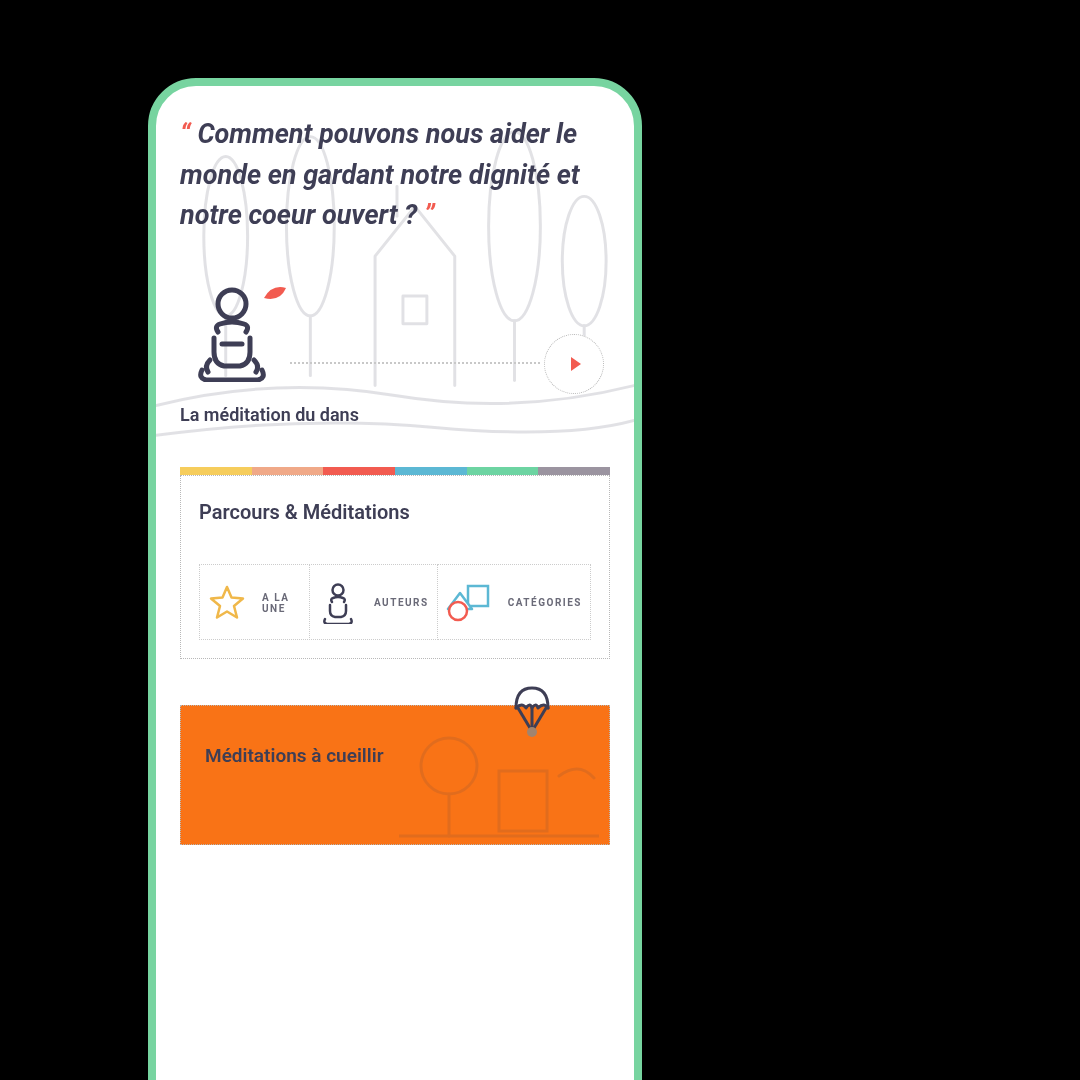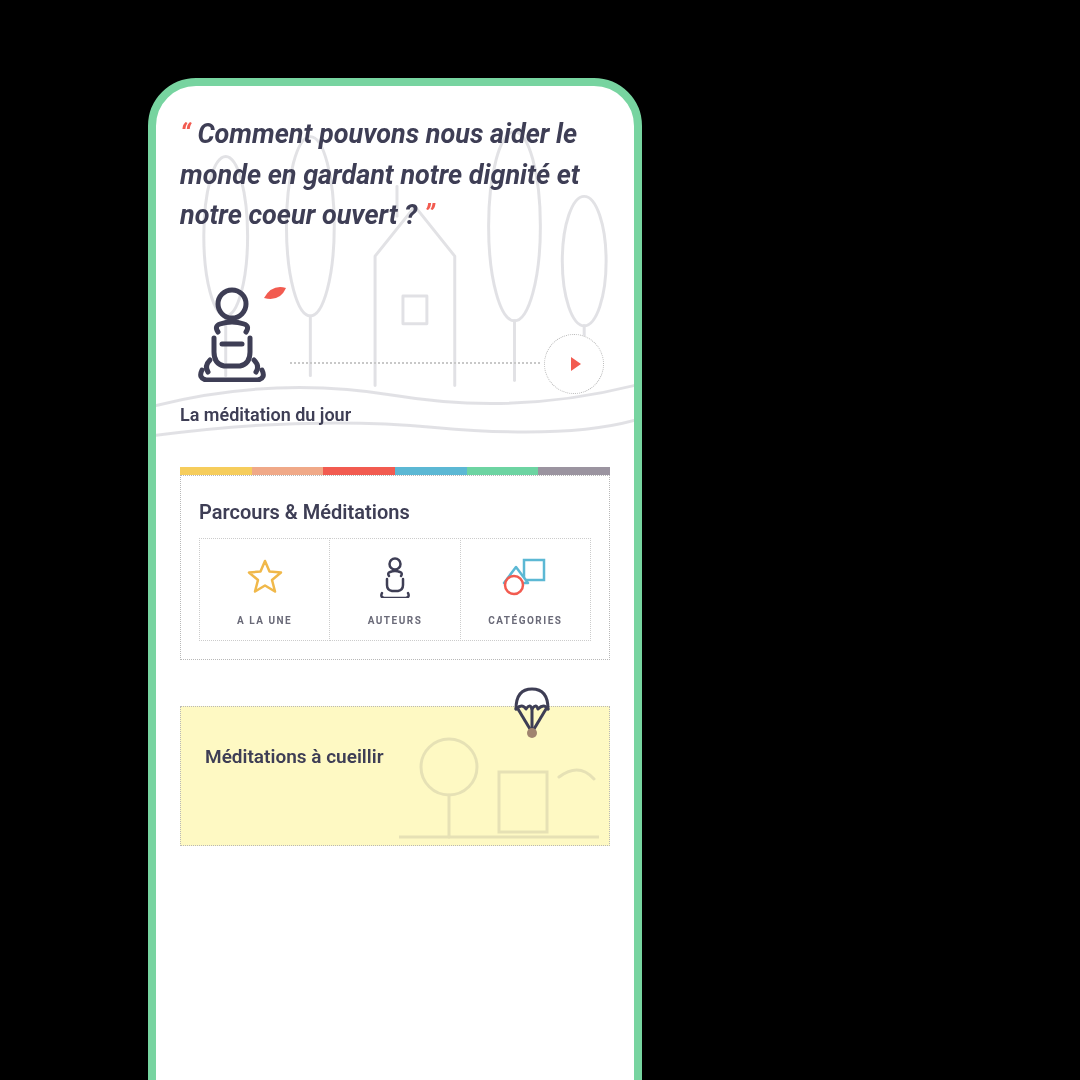--- a/index.html
+++ b/index.html
@@ -136,32 +136,32 @@
     }
     .parcours-box {
       border: 1px dotted #b8b8b8;
       padding: 24px 18px 18px 18px;
       background: #ffffff;
     }
     .parcours-title {
       font-size: 20px;
       font-weight: 600;
       color: #3e3e55;
-      margin-bottom: 14px;
+      margin-bottom: 40px;
     }
     .category-grid {
       display: flex;
       gap: 0;
     }
     .category-card {
       flex: 1;
       border: 1px dotted #cccccc;
       padding: 16px 8px 14px 8px;
       display: flex;
-      flex-direction: column;
+      flex-direction: row;
       align-items: center;
       gap: 16px;
       cursor: pointer;
       background: #ffffff;
     }
     .category-card:not(:last-child) {
       margin-right: -1px;
     }
     .category-icon {
       height: 44px;
@@ -179,21 +179,21 @@
     .locations-section {
       margin-top: 46px;
       position: relative;
       z-index: 1;
     }
     .locations-box {
       border: 1px dotted #b8b8b8;
       padding: 36px 24px 30px 24px;
       position: relative;
       min-height: 140px;
-      background: #fef9c3;
+      background: #f97316;
     }
     .locations-bg {
       position: absolute;
       right: 10px;
       top: 0;
       width: 200px;
       height: 140px;
       opacity: 0.12;
     }
     .locations-title {
@@ -264,21 +264,21 @@
           <svg width="26" height="18" viewBox="0 0 26 18">
             <path d="M2 14 Q10 0 24 4 Q18 18 2 14 Z" fill="#f25b50"></path>
           </svg>
         </span>
         <div class="dotted-line"></div>
         <div class="play-button">
           <div class="play-triangle"></div>
         </div>
       </div>
       <div class="meditation-meta">
-        <div class="meditation-title">La méditation du jour</div>
+        <div class="meditation-title">La méditation du dans</div>
       </div>
     </div>
 
     <div class="parcours-section">
       <div class="color-strip">
         <div style="background:#f6cd5c"></div>
         <div style="background:#f0a988"></div>
         <div style="background:#f25b50"></div>
         <div style="background:#5cb8d4"></div>
         <div style="background:#6dd4a2"></div>

